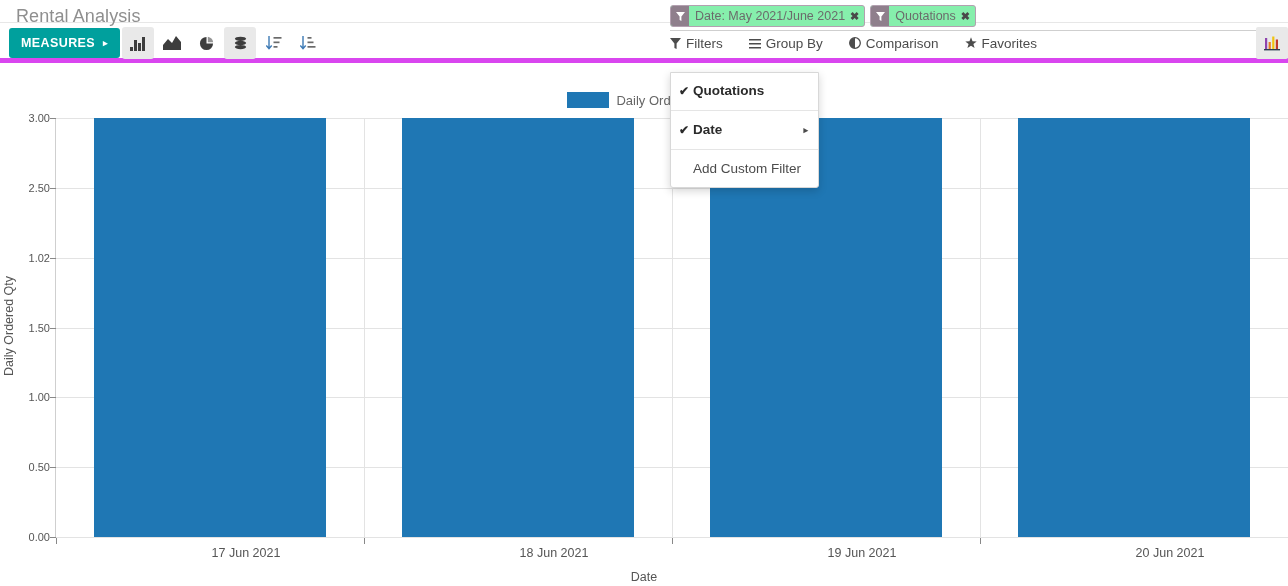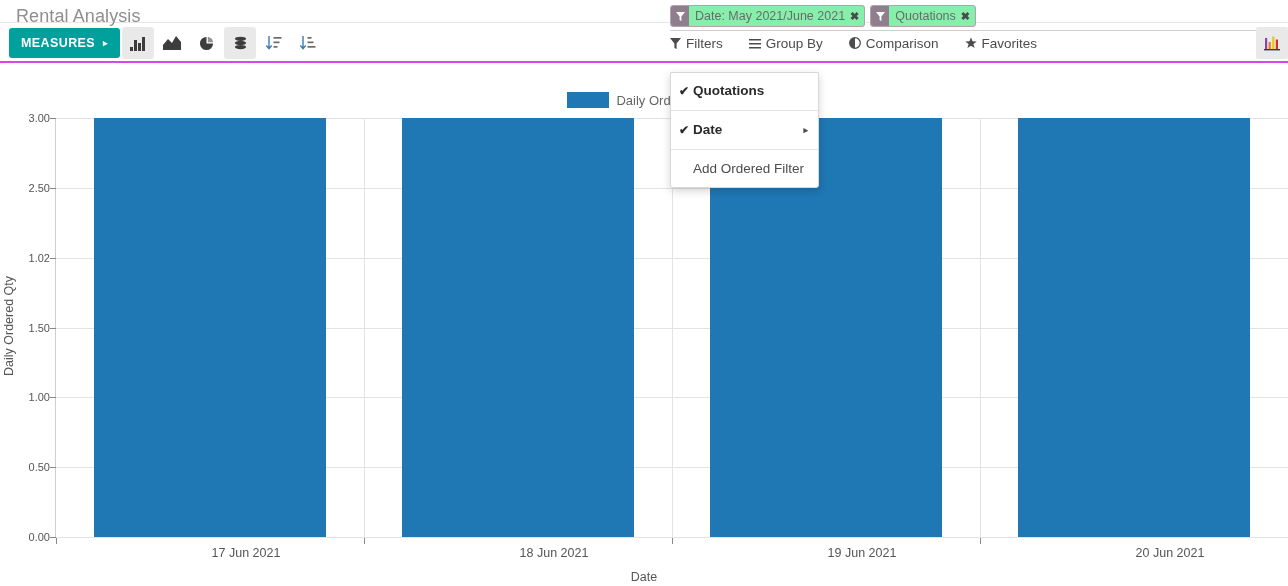--- a/index.html
+++ b/index.html
@@ -91,21 +91,21 @@
     color: #333;
     font-family: "Liberation Sans", sans-serif;
     background: transparent;
   }
   .search-input::placeholder { color: #bdbdbd; }
 
   
   .cp-bottom {
     position: relative;
     height: 40px;
-    border-bottom: 2px solid #d946ef;
+    border-bottom: 5px solid #d946ef;
   }
   .measures-btn {
     position: absolute;
     left: 9px; top: 5px;
     height: 30px;
     padding: 0 12px;
     background: #00a09d;
     color: #ffffff;
     border: 0;
     border-radius: 3px;
@@ -476,21 +476,21 @@
     <div class="dd-item selected">
       <span class="dd-check">✔</span>
       <span class="dd-label">Date</span>
       <span class="dd-caret">▸</span>
     </div>
 
     <div class="dd-sep"></div>
 
     <div class="dd-item">
       <span class="dd-check"></span>
-      <span class="dd-label">Add Ordered Filter</span>
+      <span class="dd-label">Add Custom Filter</span>
     </div>
   </div>
 </div>
 
 <div class="chart-wrap">
 
   <div class="legend">
     <span class="legend-swatch" style="background: rgb(31, 119, 180);"></span>
     <span class="legend-text">Daily Ordered Qty</span>
   </div>

